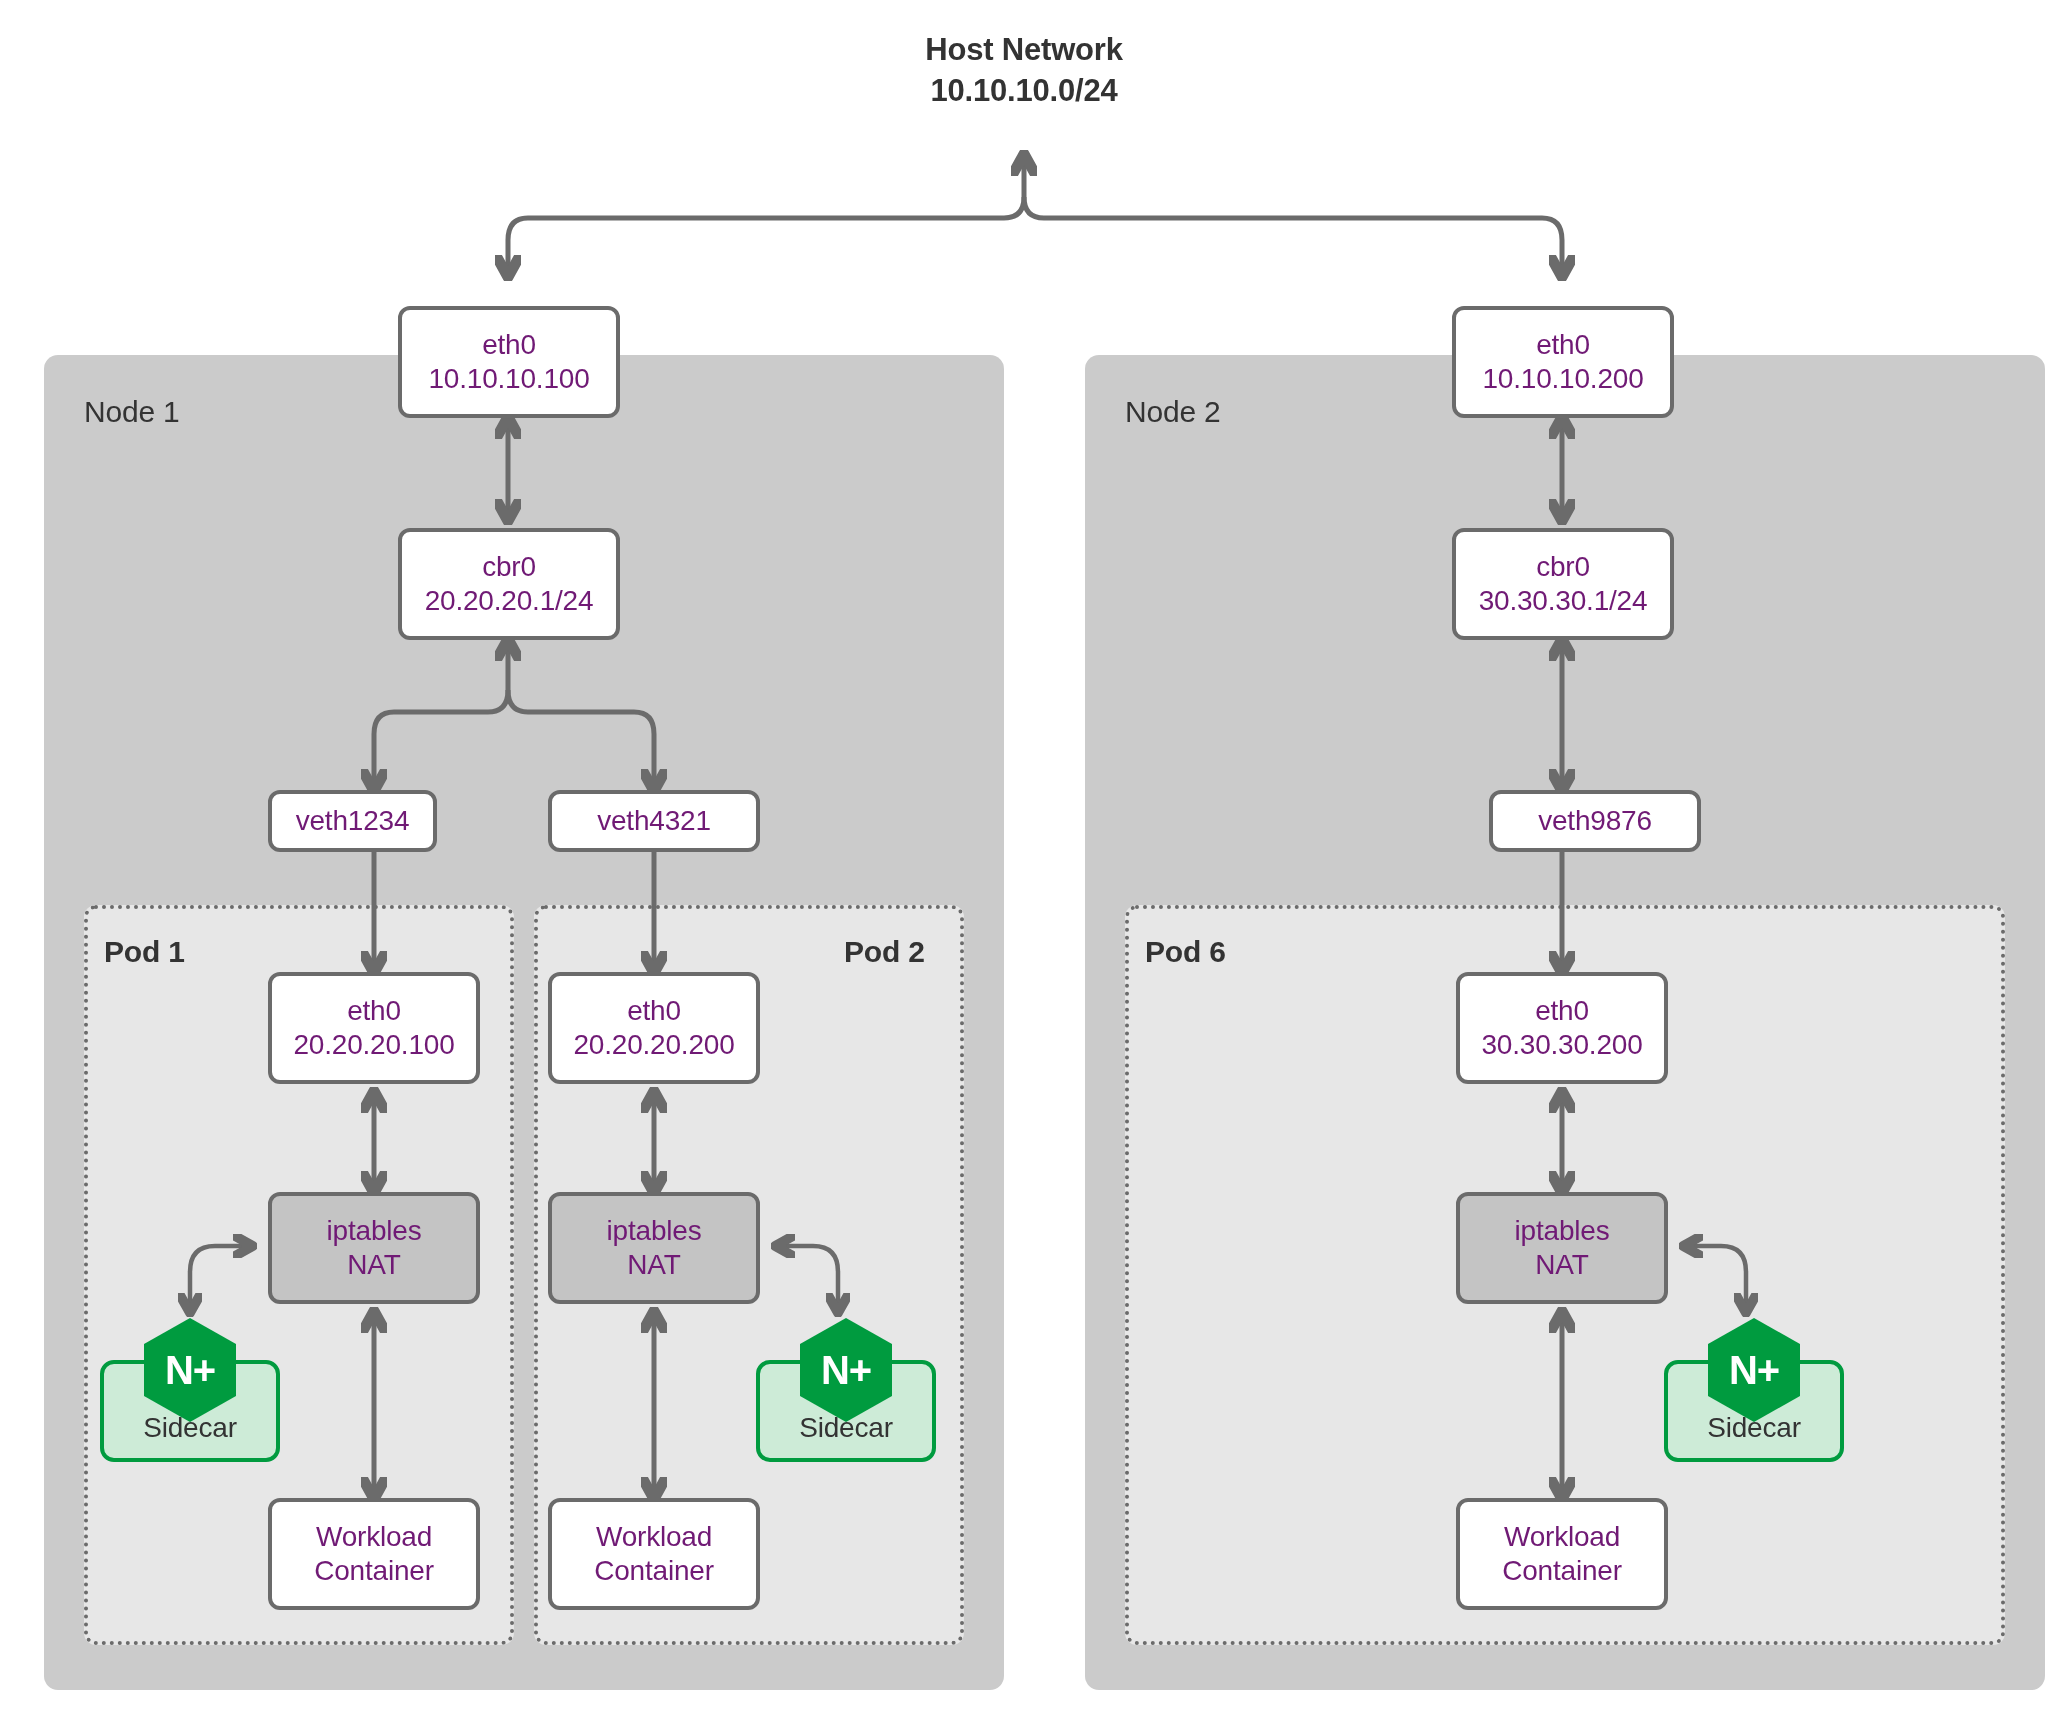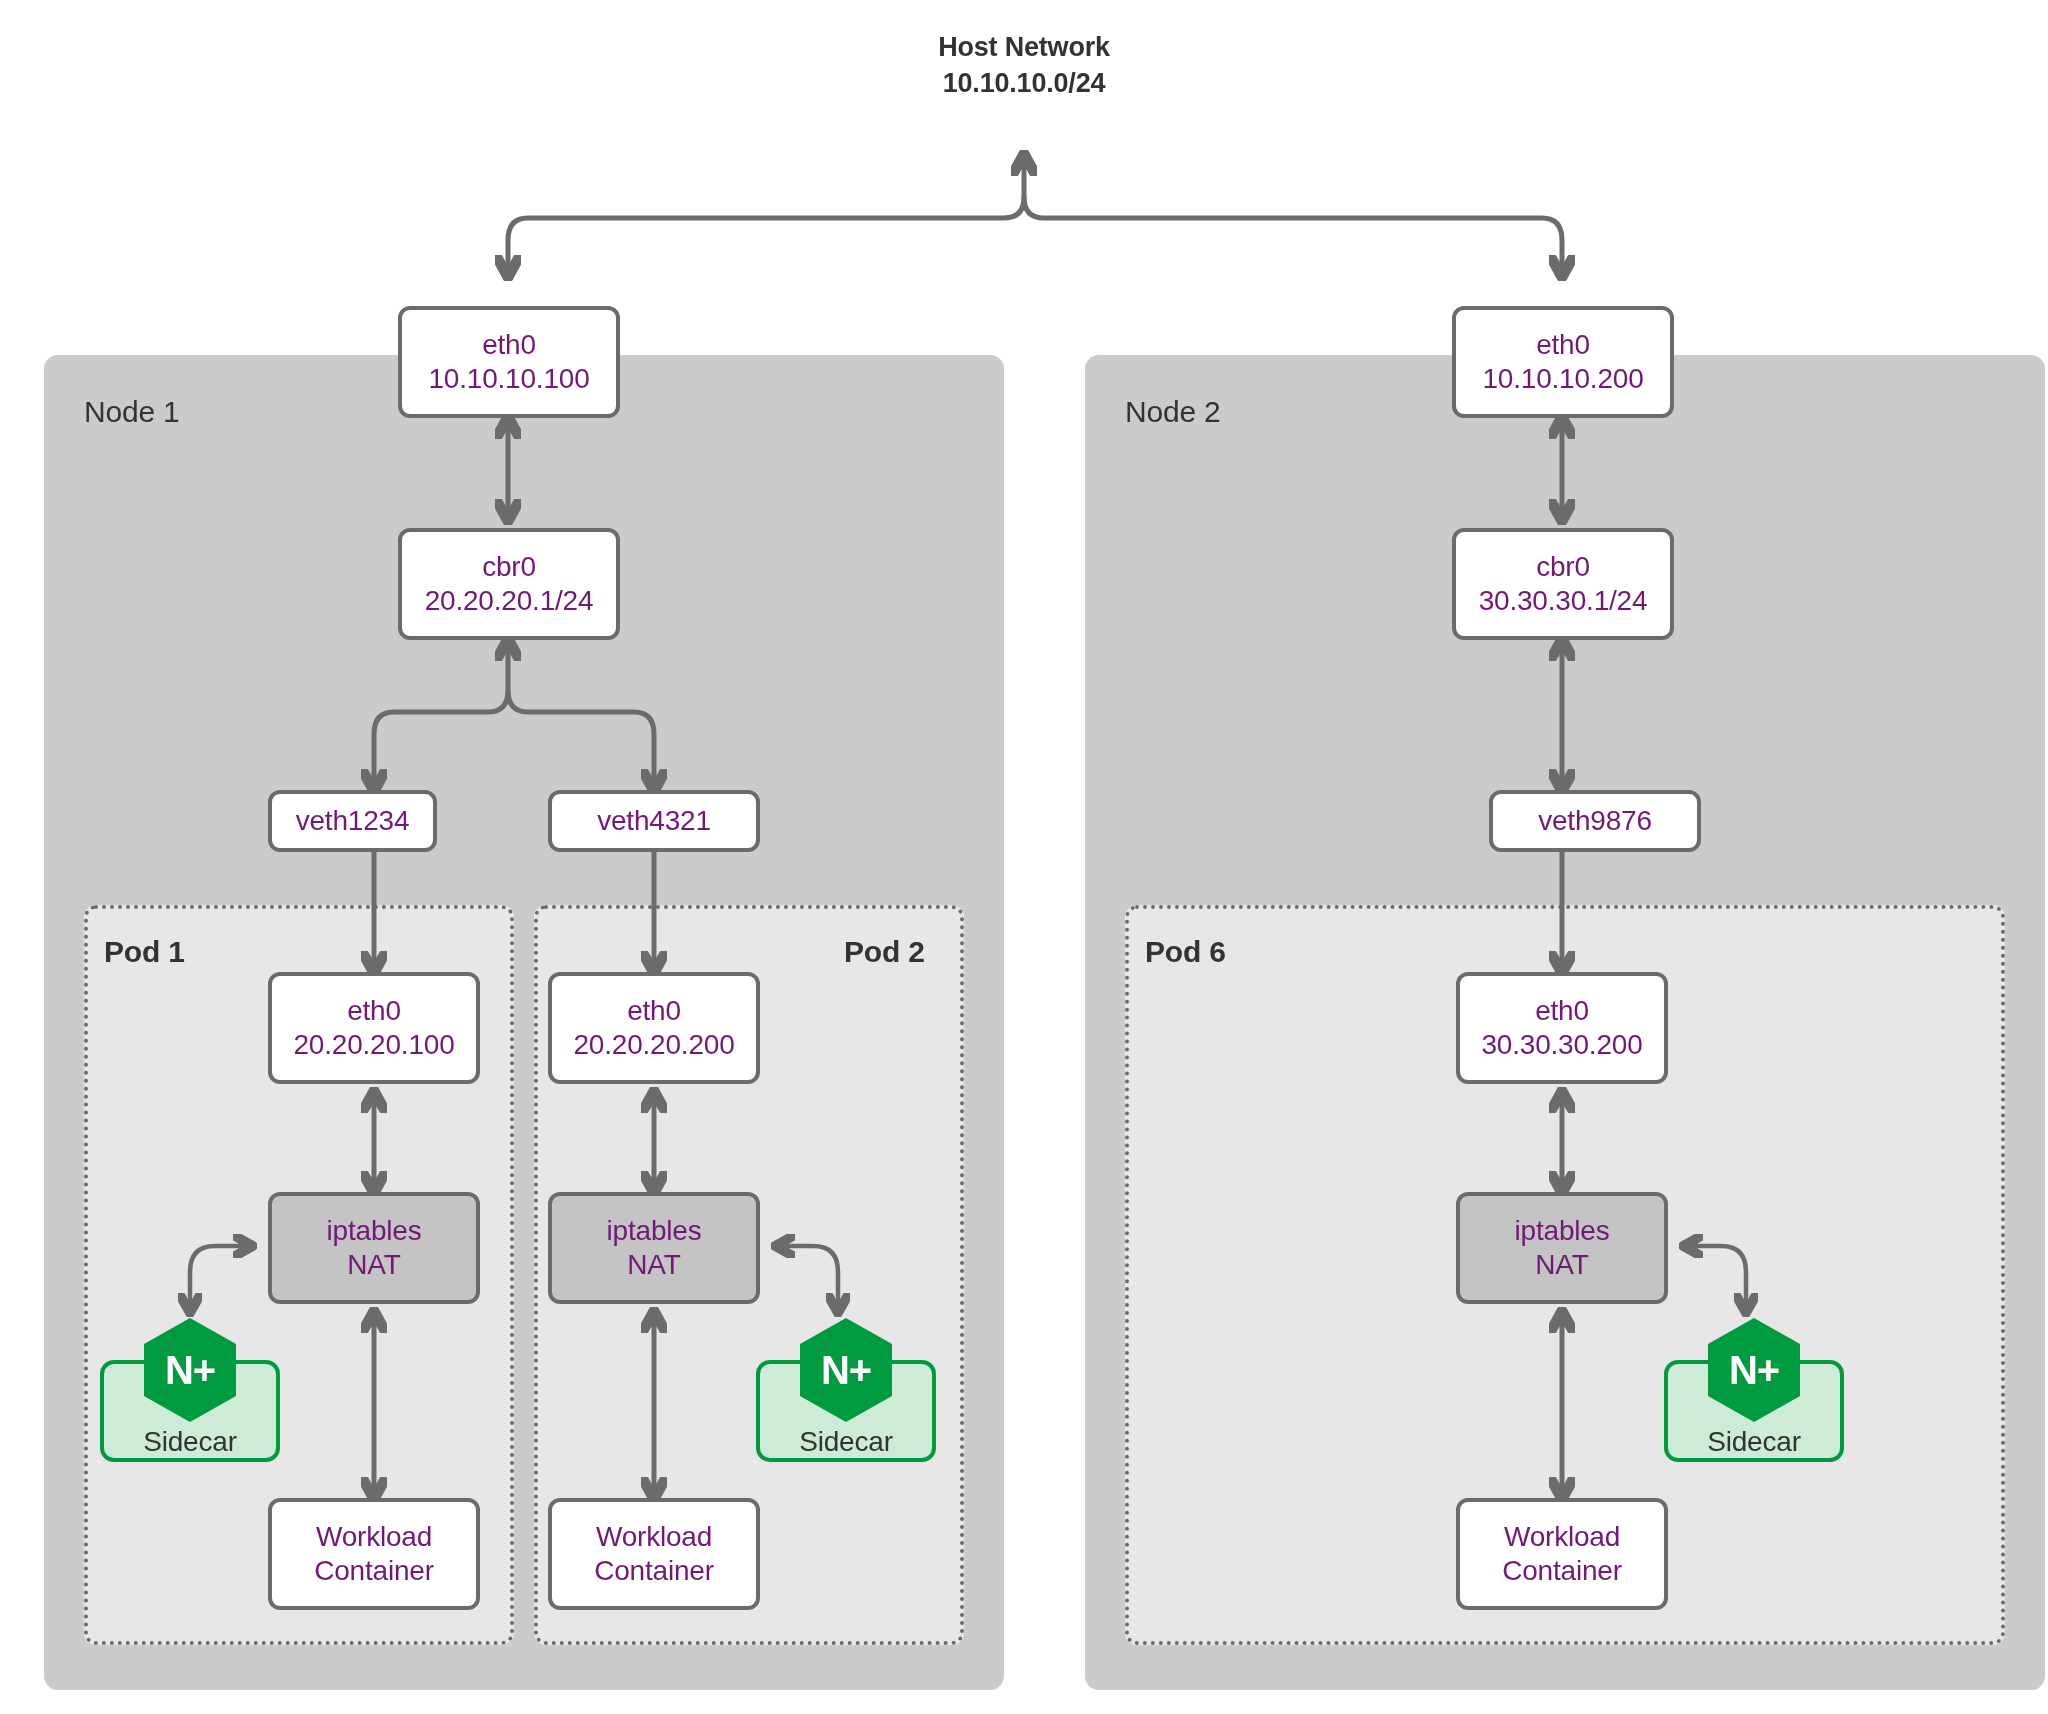--- a/index.html
+++ b/index.html
@@ -19,21 +19,21 @@
     overflow: hidden;
   }
 
   
   .host-title {
     position: absolute;
     left: 0;
     top: 30px;
     width: 2048px;
     text-align: center;
-    font-size: 27px;
+    font-size: 31px;
     font-weight: bold;
     line-height: 1.32;
     color: #333333;
     letter-spacing: -0.2px;
   }
   .host-title span { display: block; }
 
   
   .node-box {
     position: absolute;
@@ -87,20 +87,21 @@
   
   .sidecar {
     position: absolute;
     background: #cdebd7;
     border: 4px solid #009b3f;
     border-radius: 14px;
     box-sizing: border-box;
     display: flex;
     align-items: flex-end;
     justify-content: center;
+    padding-bottom: 14px;
     font-size: 28px;
     color: #333333;
     letter-spacing: -0.2px;
   }
   .nginx-logo {
     position: absolute;
     width: 92px;
     height: 104px;
     display: flex;
     align-items: center;

